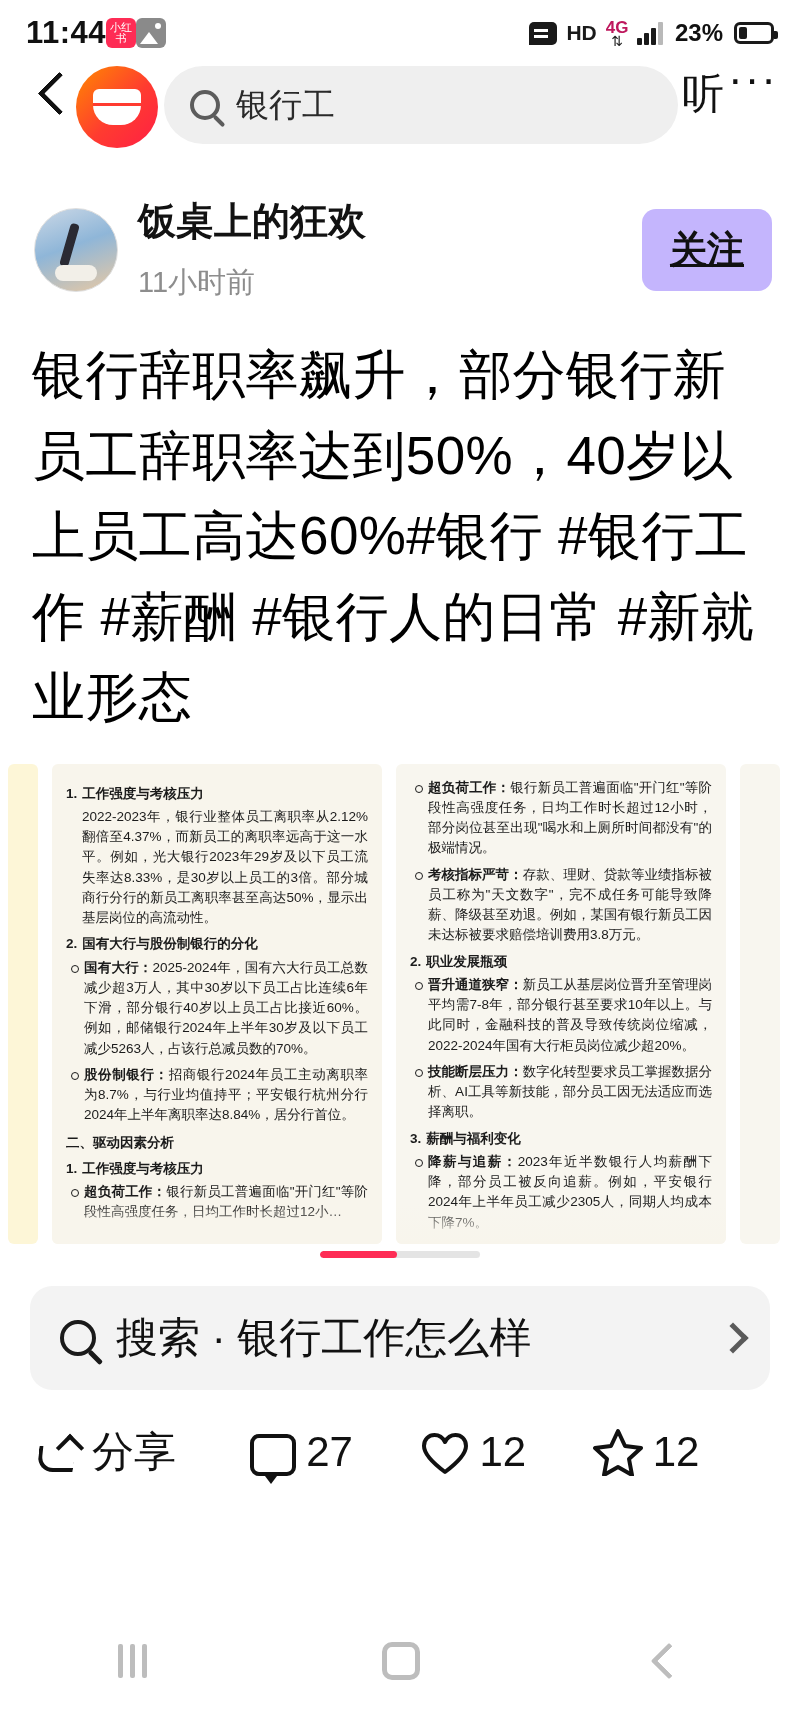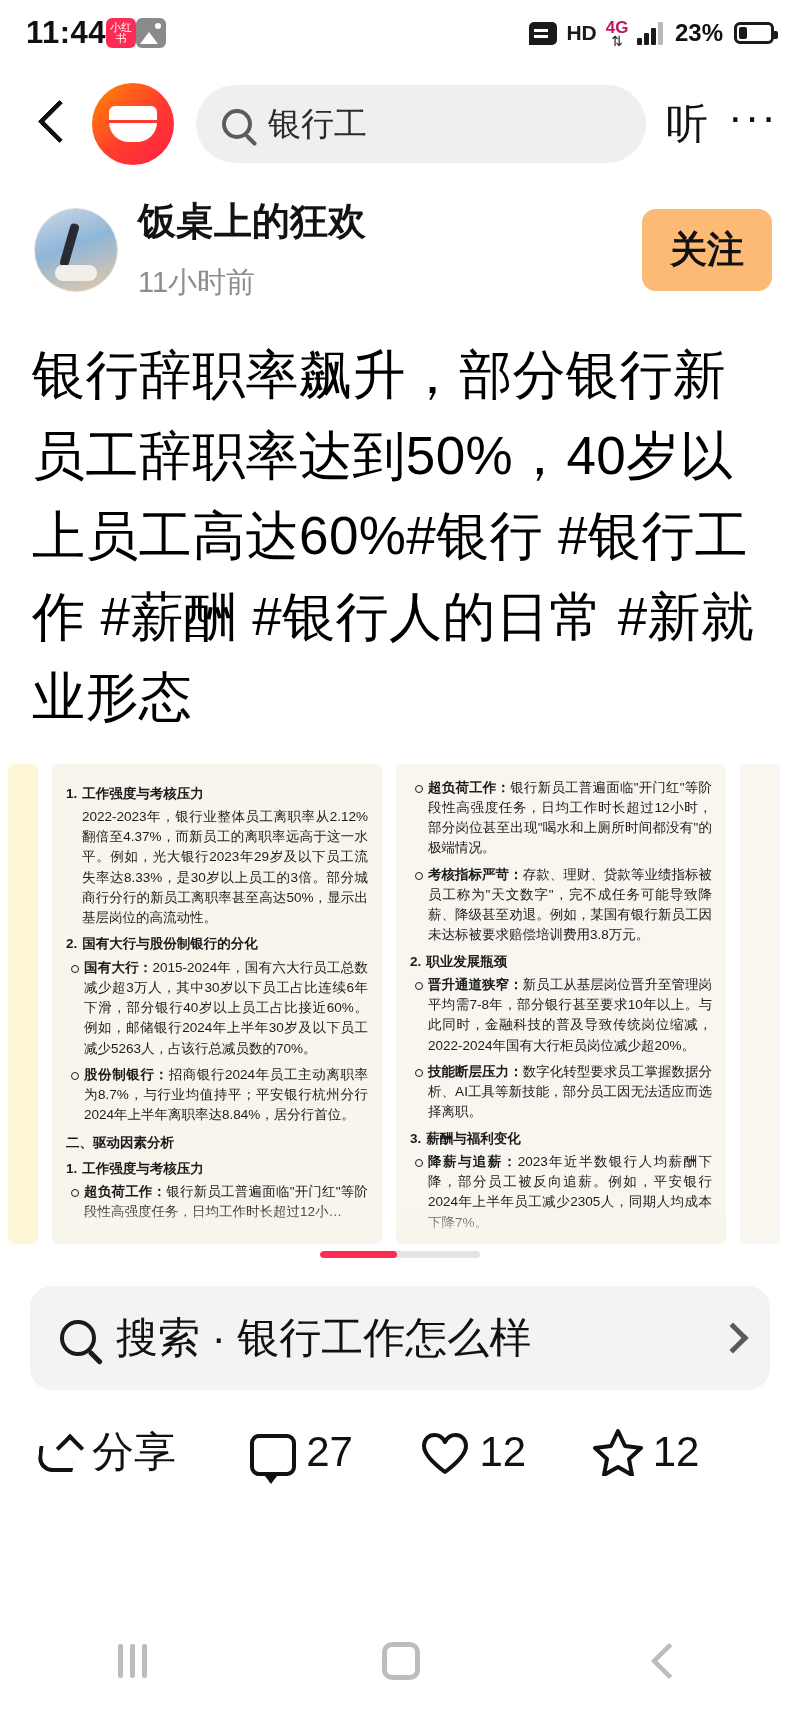--- a/index.html
+++ b/index.html
@@ -141,23 +141,21 @@
     width: 23%;
     background: #1a1a1a;
     border-radius: 2px;
     display: block;
   }
 
   
   .navbar {
     height: 116px;
     display: flex;
-    align-items: center;
     padding: 0 22px 0 34px;
-    gap: 16px;
     flex: 0 0 auto;
   }
   .back-arrow {
     width: 42px; height: 60px;
     position: relative;
     flex: 0 0 auto;
     cursor: pointer;
   }
   .back-arrow::before {
     content: "";
@@ -279,28 +277,29 @@
     font-weight: 700;
     color: #121212;
     white-space: nowrap;
   }
   .author-time {
     font-size: 29px;
     color: #8d8d8d;
   }
   .follow-btn {
     margin-left: auto;
-    background: #fdba74;
+    background: #c4b5fd;
     border-radius: 14px;
     padding: 16px 28px;
     font-size: 37px;
     font-weight: 700;
     color: #111;
     flex: 0 0 auto;
     cursor: pointer;
+    text-decoration: underline;
   }
 
   
   .post-title {
     padding: 26px 30px 10px 32px;
     font-size: 53px;
     line-height: 1.52;
     color: #000;
     font-weight: 400;
     letter-spacing: 0.4px;
@@ -612,21 +611,21 @@
             <span class="n">1.</span>
             <span>工作强度与考核压力</span>
           </div>
           <p class="indent">2022-2023年，银行业整体员工离职率从2.12%翻倍至4.37%，而新员工的离职率远高于这一水平。例如，光大银行2023年29岁及以下员工流失率达8.33%，是30岁以上员工的3倍。部分城商行分行的新员工离职率甚至高达50%，显示出基层岗位的高流动性。</p>
 
           <div class="h-num">
             <span class="n">2.</span>
             <span>国有大行与股份制银行的分化</span>
           </div>
           <div class="bullet">
-            <span class="b">国有大行：</span><span>2015-2024年，国有六大行员工总数减少超3万人，其中30岁以下员工占比连续6年下滑，部分银行40岁以上员工占比接近60%。例如，邮储银行2024年上半年30岁及以下员工减少5263人，占该行总减员数的70%。</span>
+            <span class="b">国有大行：</span><span>2025-2024年，国有六大行员工总数减少超3万人，其中30岁以下员工占比连续6年下滑，部分银行40岁以上员工占比接近60%。例如，邮储银行2024年上半年30岁及以下员工减少5263人，占该行总减员数的70%。</span>
           </div>
           <div class="bullet">
             <span class="b">股份制银行：</span><span>招商银行2024年员工主动离职率为8.7%，与行业均值持平；平安银行杭州分行2024年上半年离职率达8.84%，居分行首位。</span>
           </div>
 
           <div class="sec">二、驱动因素分析</div>
           <div class="h-num">
             <span class="n">1.</span>
             <span>工作强度与考核压力</span>
           </div>

